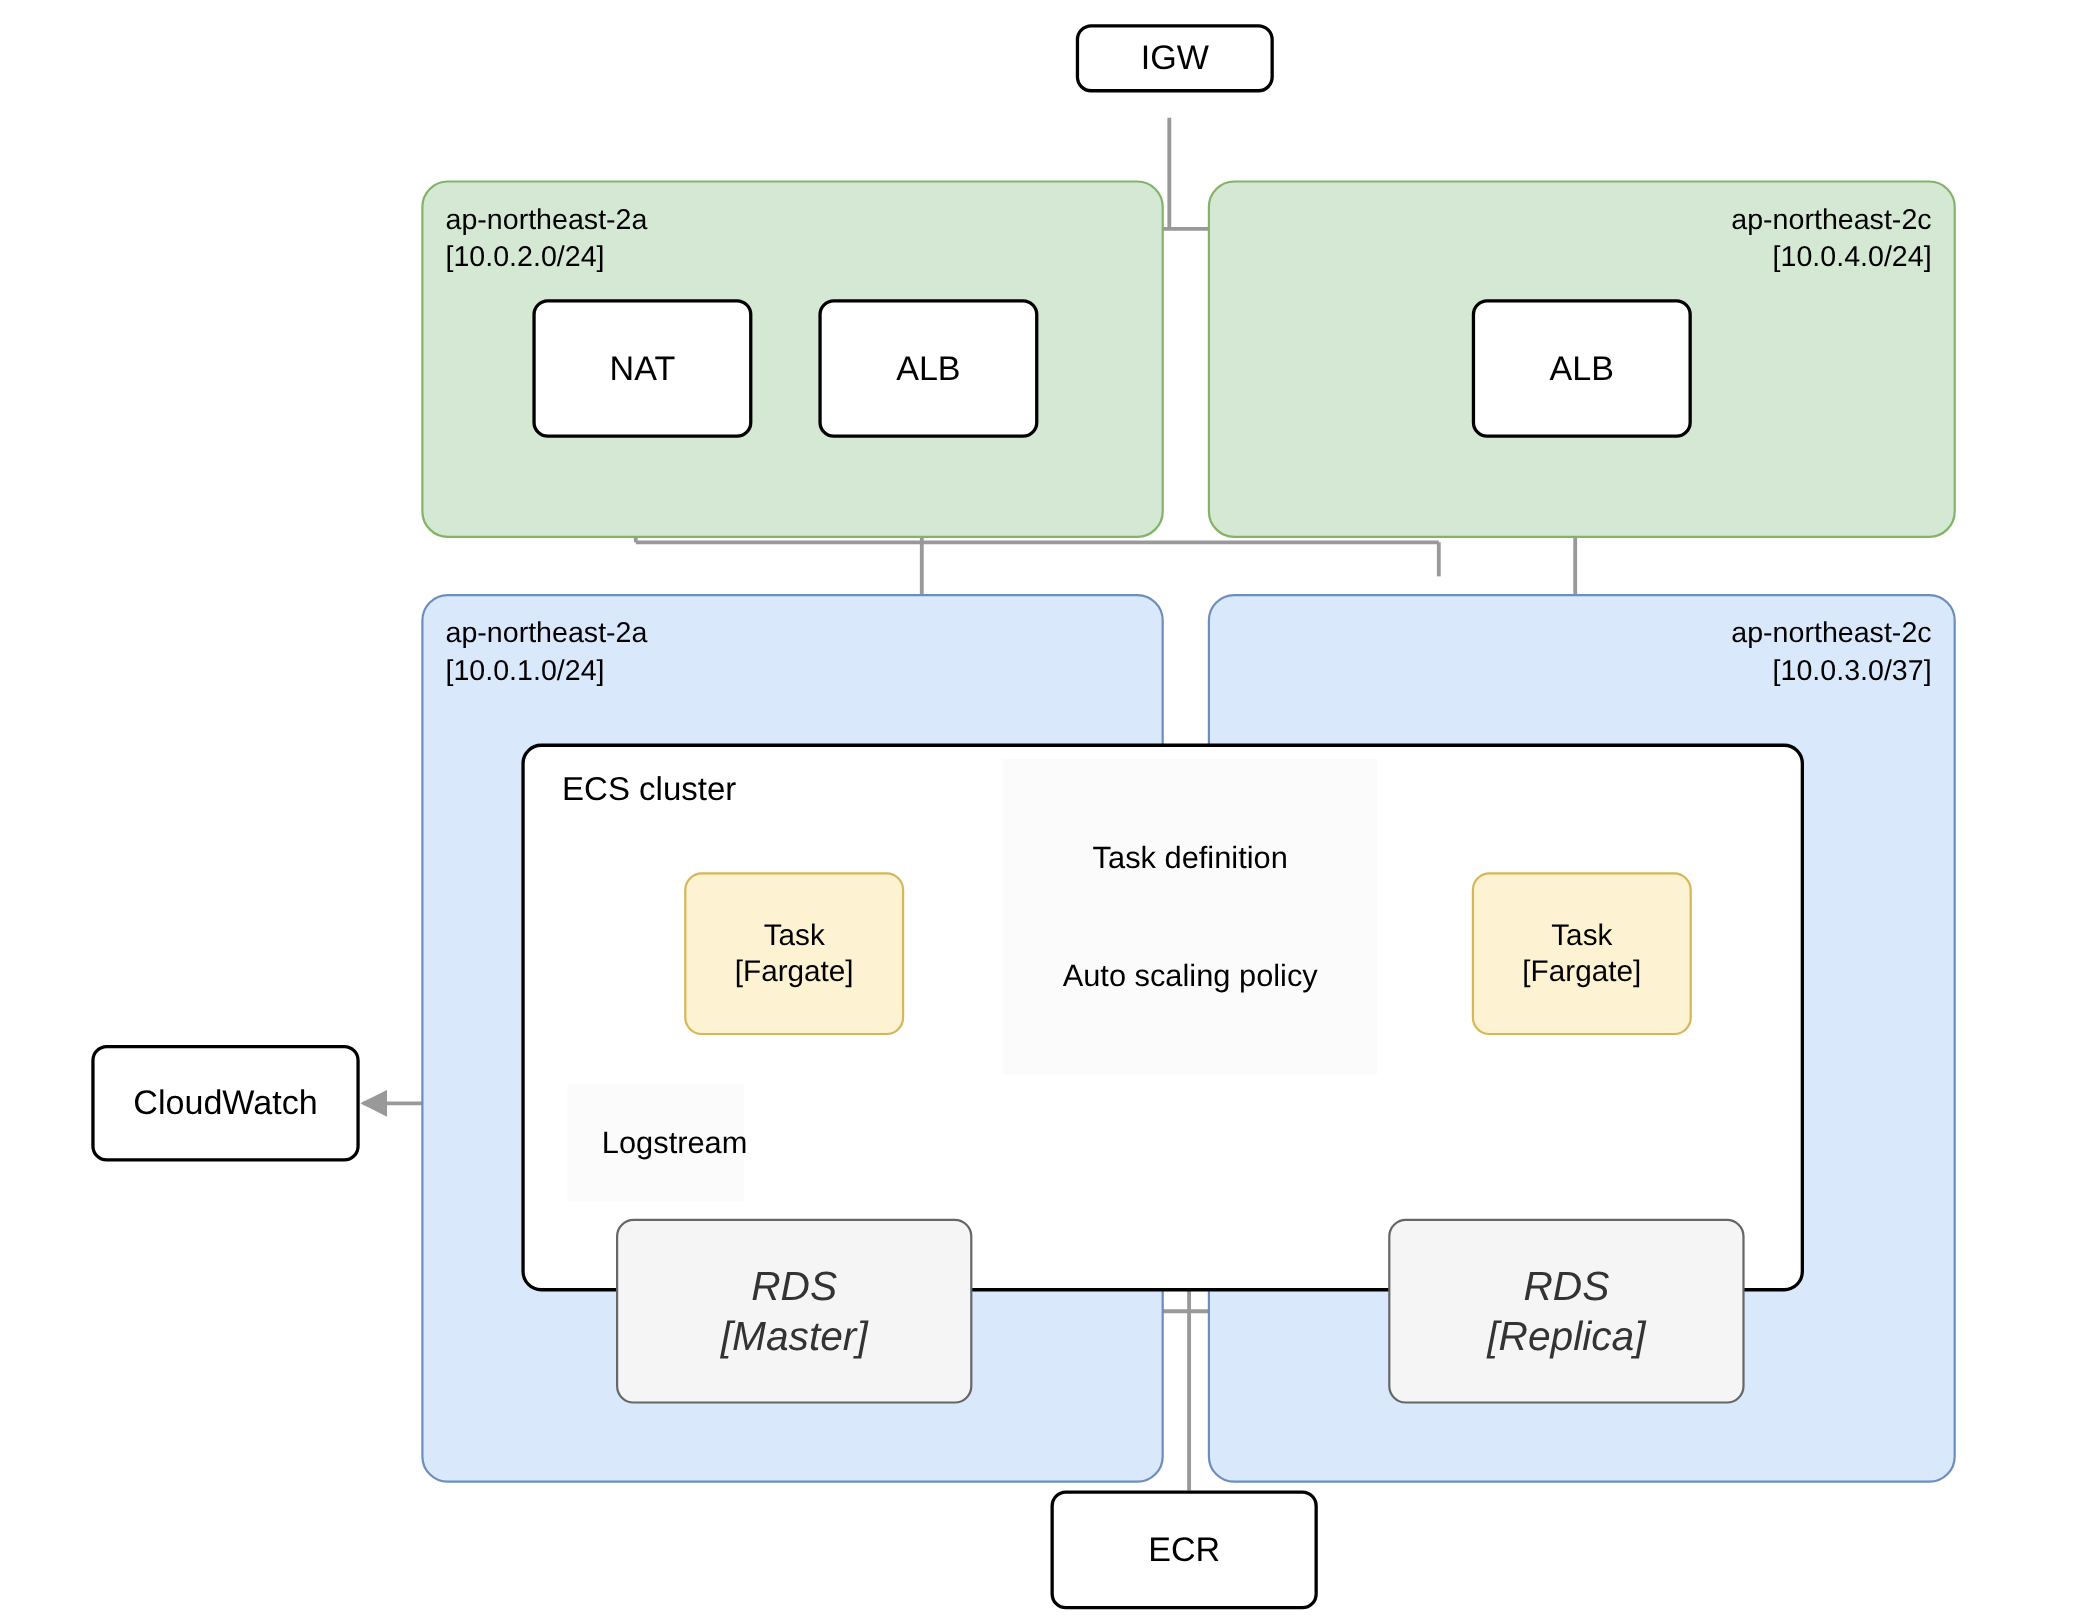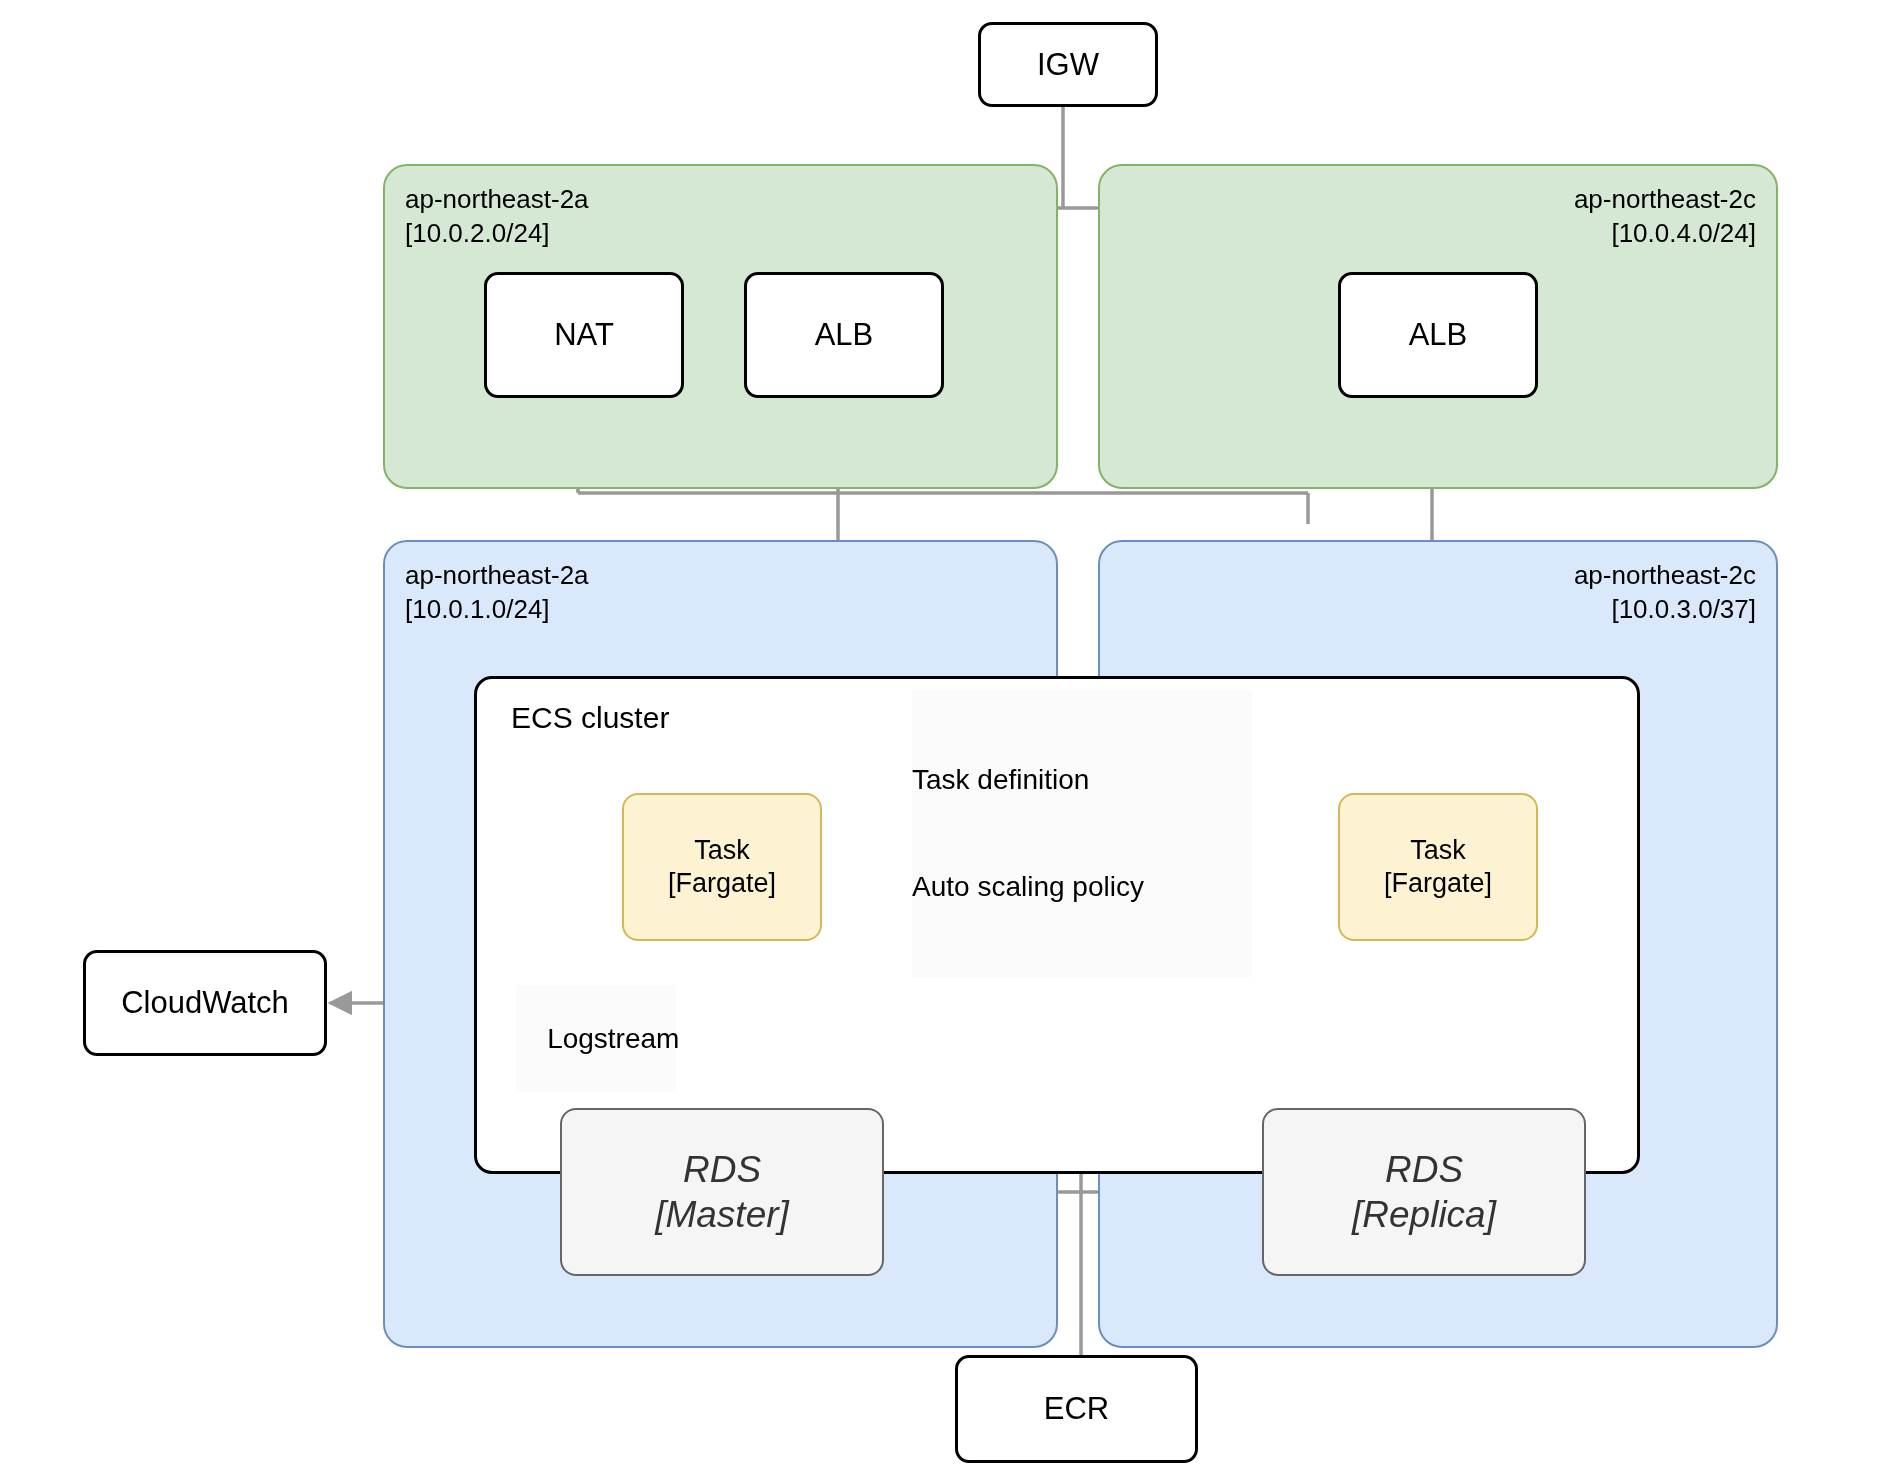--- a/index.html
+++ b/index.html
@@ -111,20 +111,21 @@
     color: #000000;
   }
 
   
   .free-label {
     position: absolute;
     font-size: 28px;
     color: #000000;
     background: #fbfbfb;
     line-height: 1.28;
+    text-align: center;
     white-space: pre;
     z-index: 6;
   }
   .node-line { display: block; }
 </style>
 </head>
 <body>
 
 <div id="canvas">
 
@@ -181,21 +182,21 @@
       <path d="M 712 1003 L 330 1003" marker-end="url(#arrow)"></path>
 
       <path d="M 722 941 L 722 1108" marker-end="url(#arrow)"></path>
 
       <path d="M 884 1192 L 1262 1192" marker-end="url(#arrow)"></path>
 
       <path d="M 1081 1355 L 1081 948" marker-end="url(#arrow)"></path>
     </g>
   </svg>
 
-  <div class="node box-plain" style="left:978px; top:22px; width:180px; height:85px;">
+  <div class="node box-plain" style="left:978px; top:22px; width:180px; height:62px;">
     <span>IGW</span>
   </div>
 
   <div class="node box-plain" style="left:484px; top:272px; width:200px; height:126px;">
     <span>NAT</span>
   </div>
 
   <div class="node box-plain" style="left:744px; top:272px; width:200px; height:126px;">
     <span>ALB</span>
   </div>

